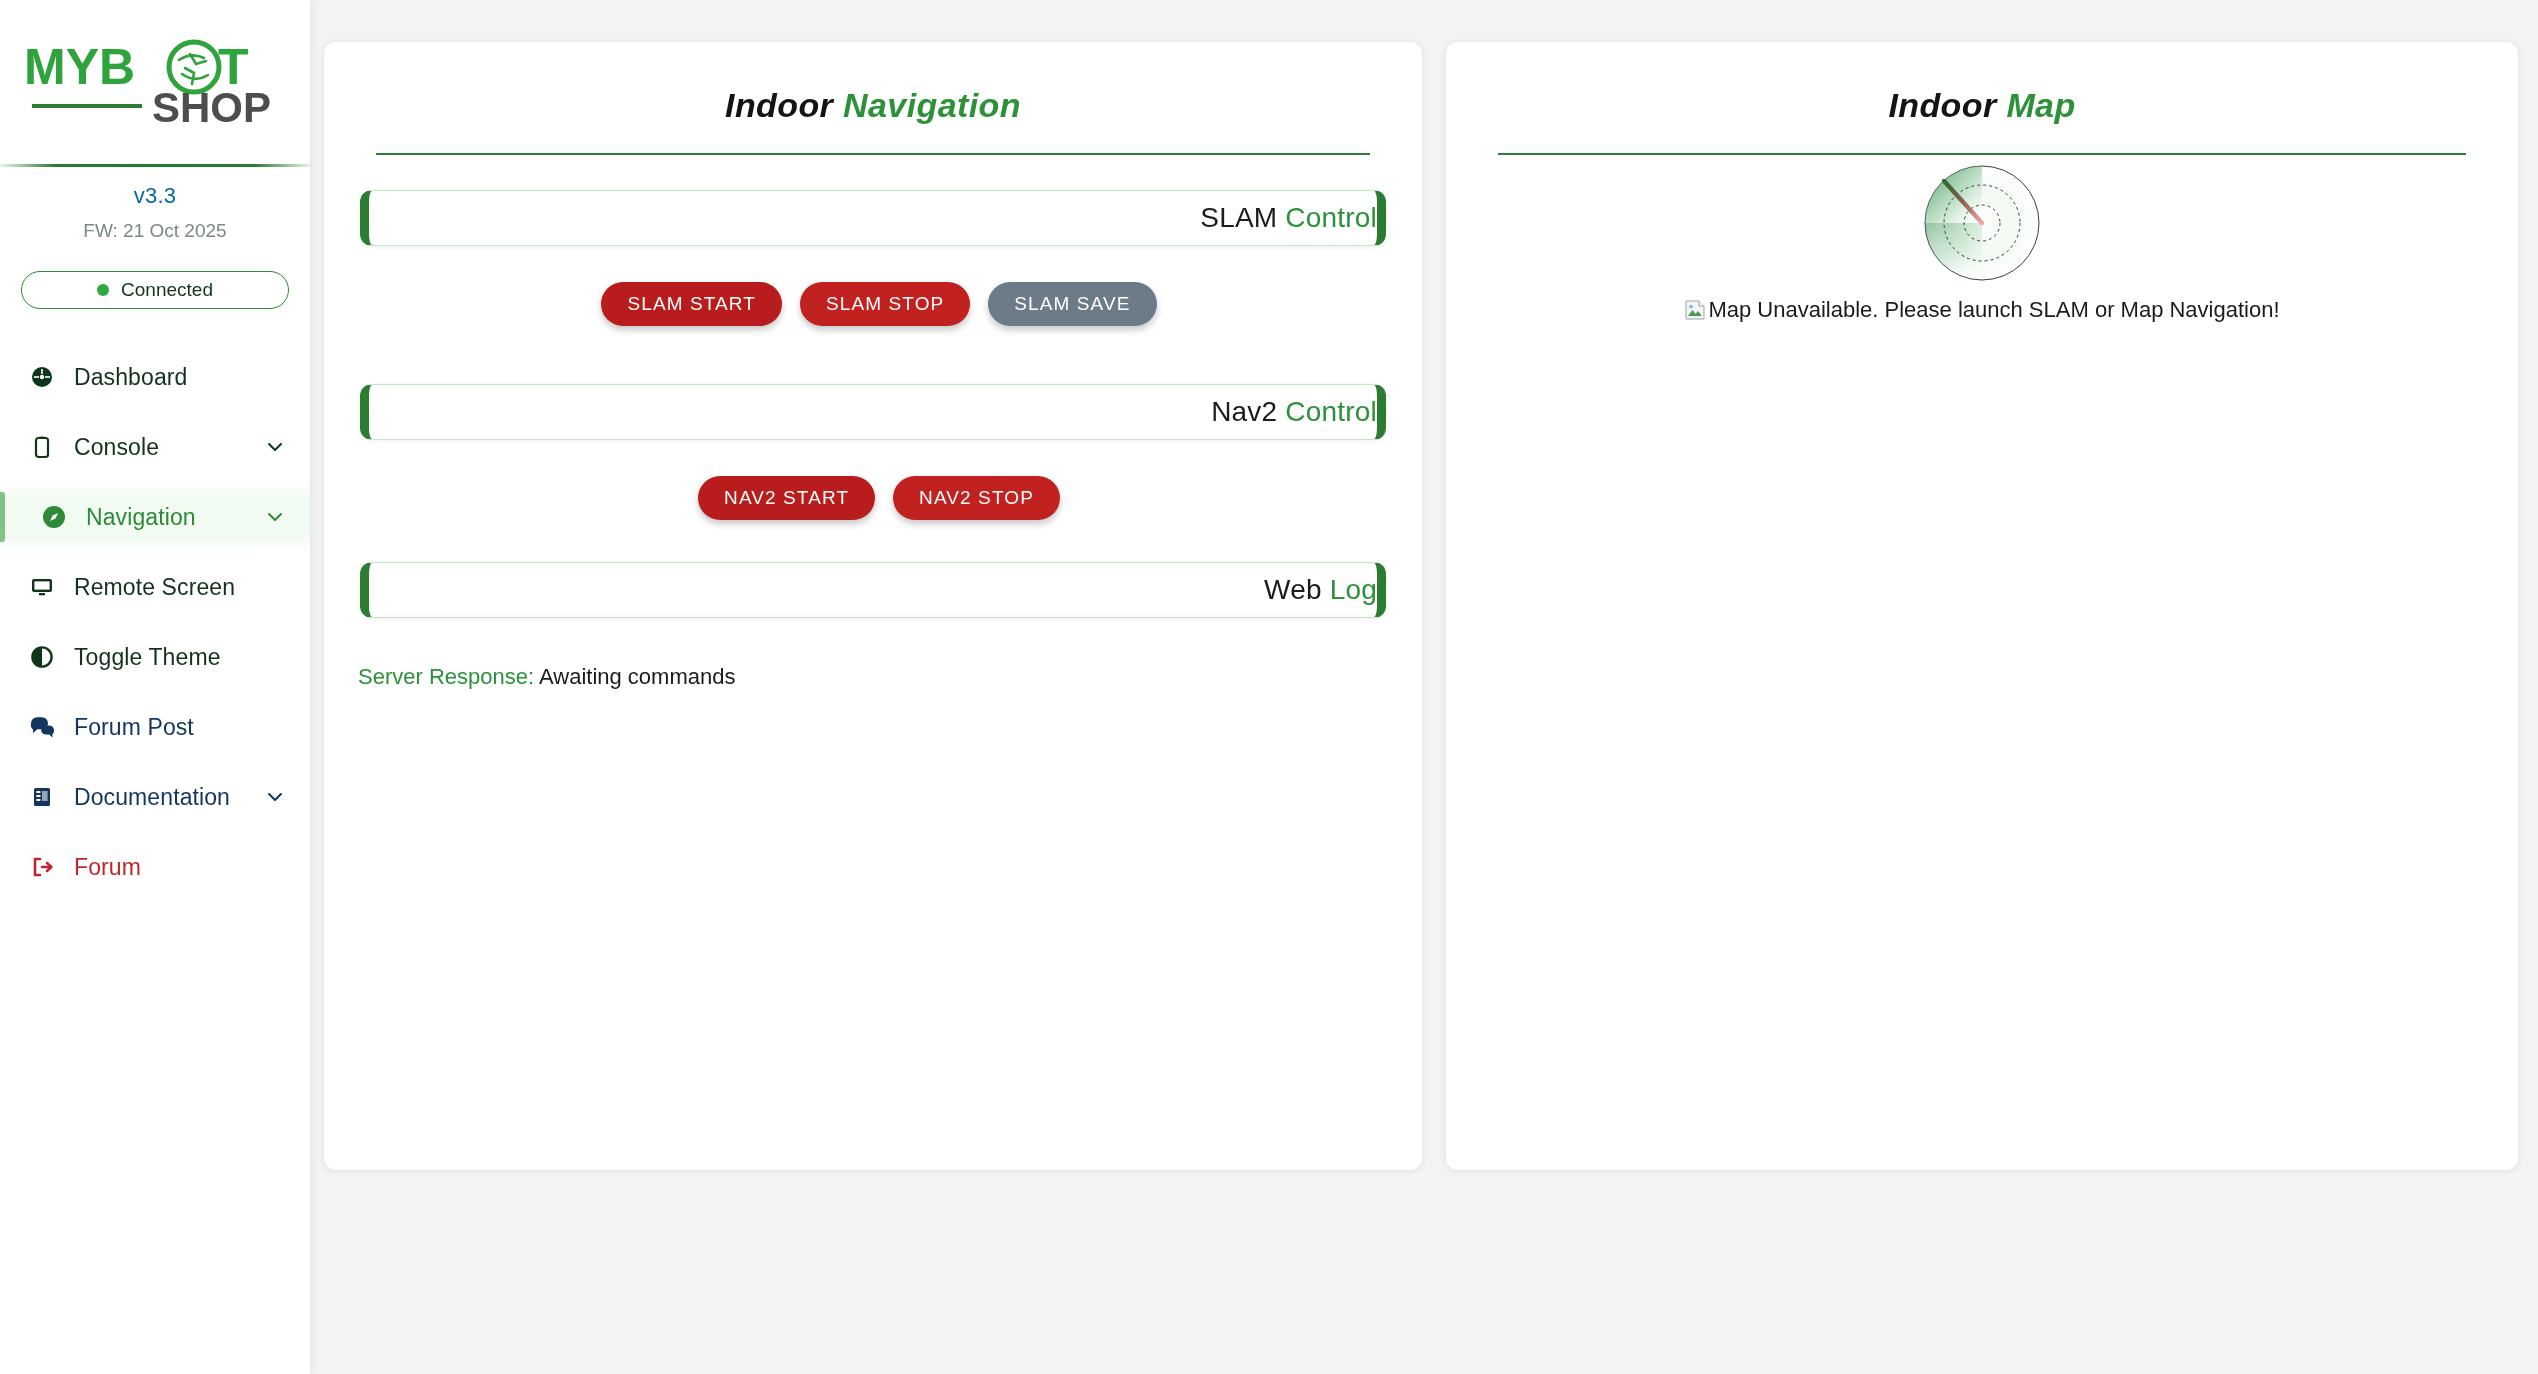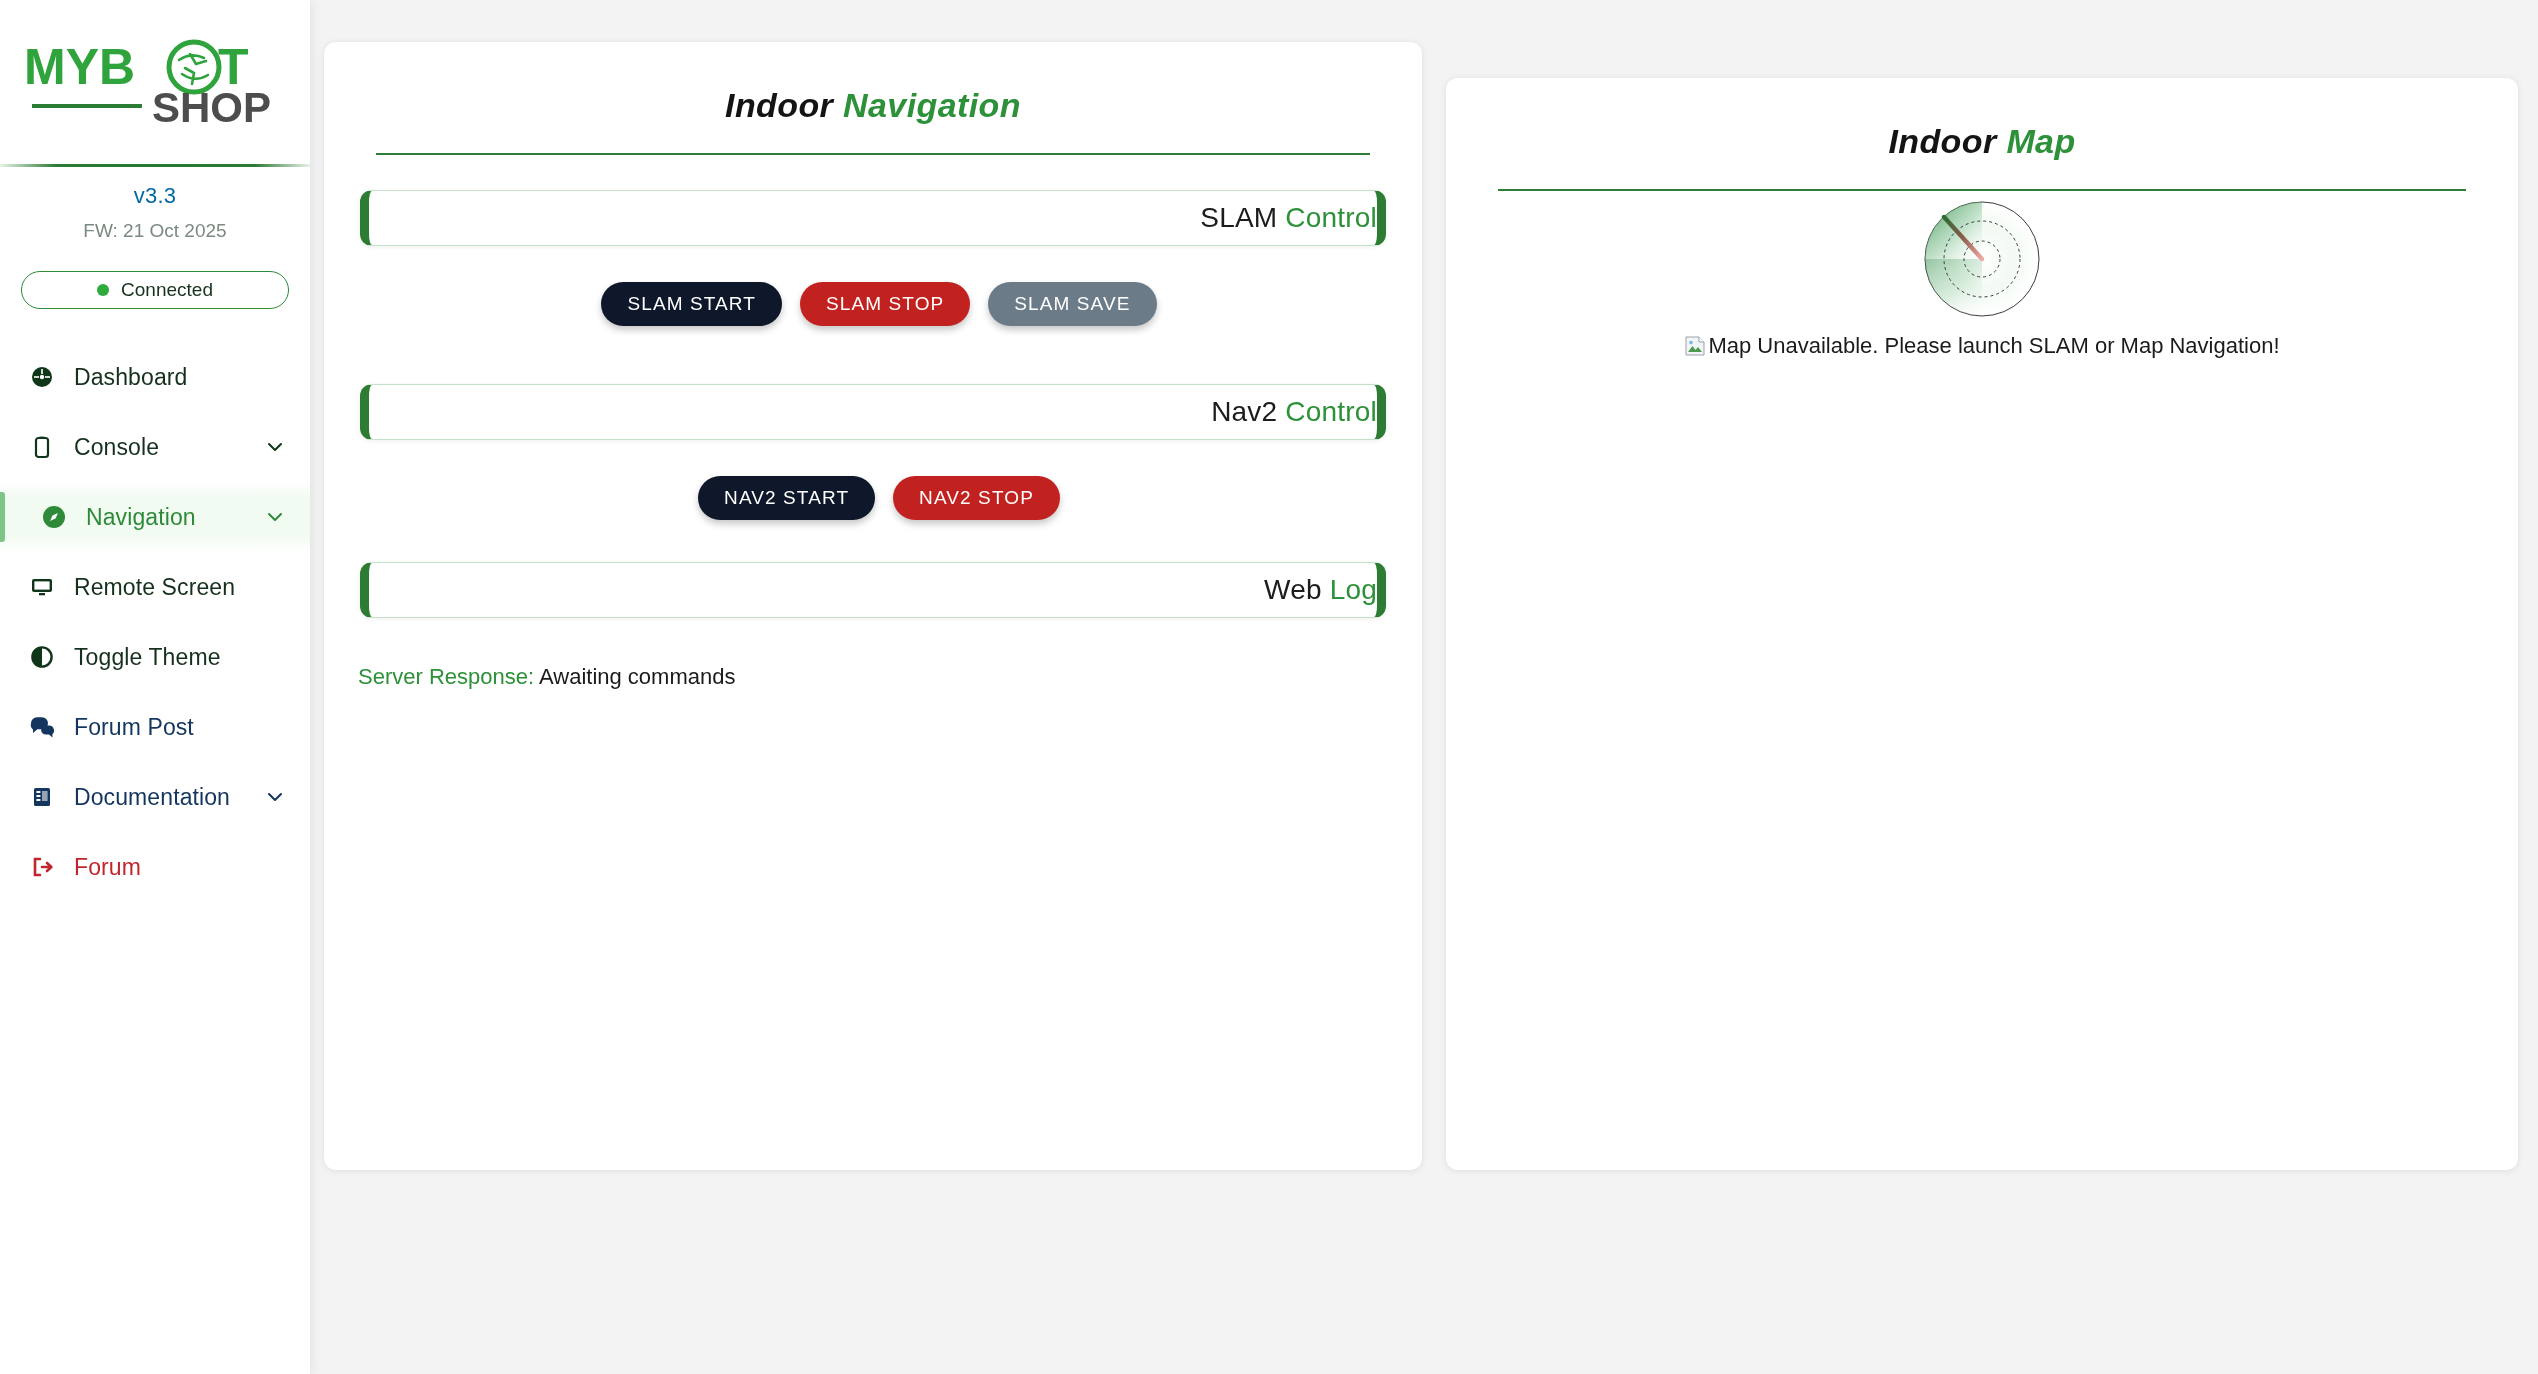--- a/index.html
+++ b/index.html
@@ -68,21 +68,21 @@
     display: flex; gap: 24px; align-items: stretch;
   }
   .card {
     background: #ffffff;
     border-radius: 12px;
     box-shadow: 0 1px 7px rgba(0,0,0,0.09);
     padding: 26px 30px 0;
     display: flex; flex-direction: column;
   }
   .card.left  { width: 1098px; min-width: 1098px; }
-  .card.right { flex: 1; margin-top: 36px; }
+  .card.right { flex: 1; }
 
   .panel-title {
     text-align: center;
     font-size: 34px; font-style: italic; letter-spacing: .4px;
     color: #141414; padding: 18px 0 6px;
   }
   .panel-title .g { color: #2c9138; }
   .title-rule {
     height: 2px; background: #2e7d36;
     margin: 22px 22px 0;
@@ -105,21 +105,21 @@
 
   .btn-row { display: flex; justify-content: center; gap: 18px; margin-top: 36px; }
   .btn {
     border: none; cursor: pointer; color: #fff;
     font-family: "Liberation Sans", sans-serif;
     font-size: 19px; letter-spacing: 1.1px;
     padding: 0 26px; height: 44px; border-radius: 22px;
     box-shadow: 0 4px 7px rgba(0,0,0,0.22);
     display: inline-flex; align-items: center; justify-content: center;
   }
-  .btn.green { background: #0f172a; margin-left: 12px; }
+  .btn.green { background: #b91c1c; margin-left: 12px; }
   .btn.red   { background: #c2221f; }
   .btn.gray  { background: #6b7b88; }
 
   .server-line { margin: 46px 4px 0; font-size: 22px; }
   .server-line .lbl { color: #2c9138; }
   .server-line .val { color: #1b1b1b; }
 
   
   .map-area {
     margin-top: 8px;

